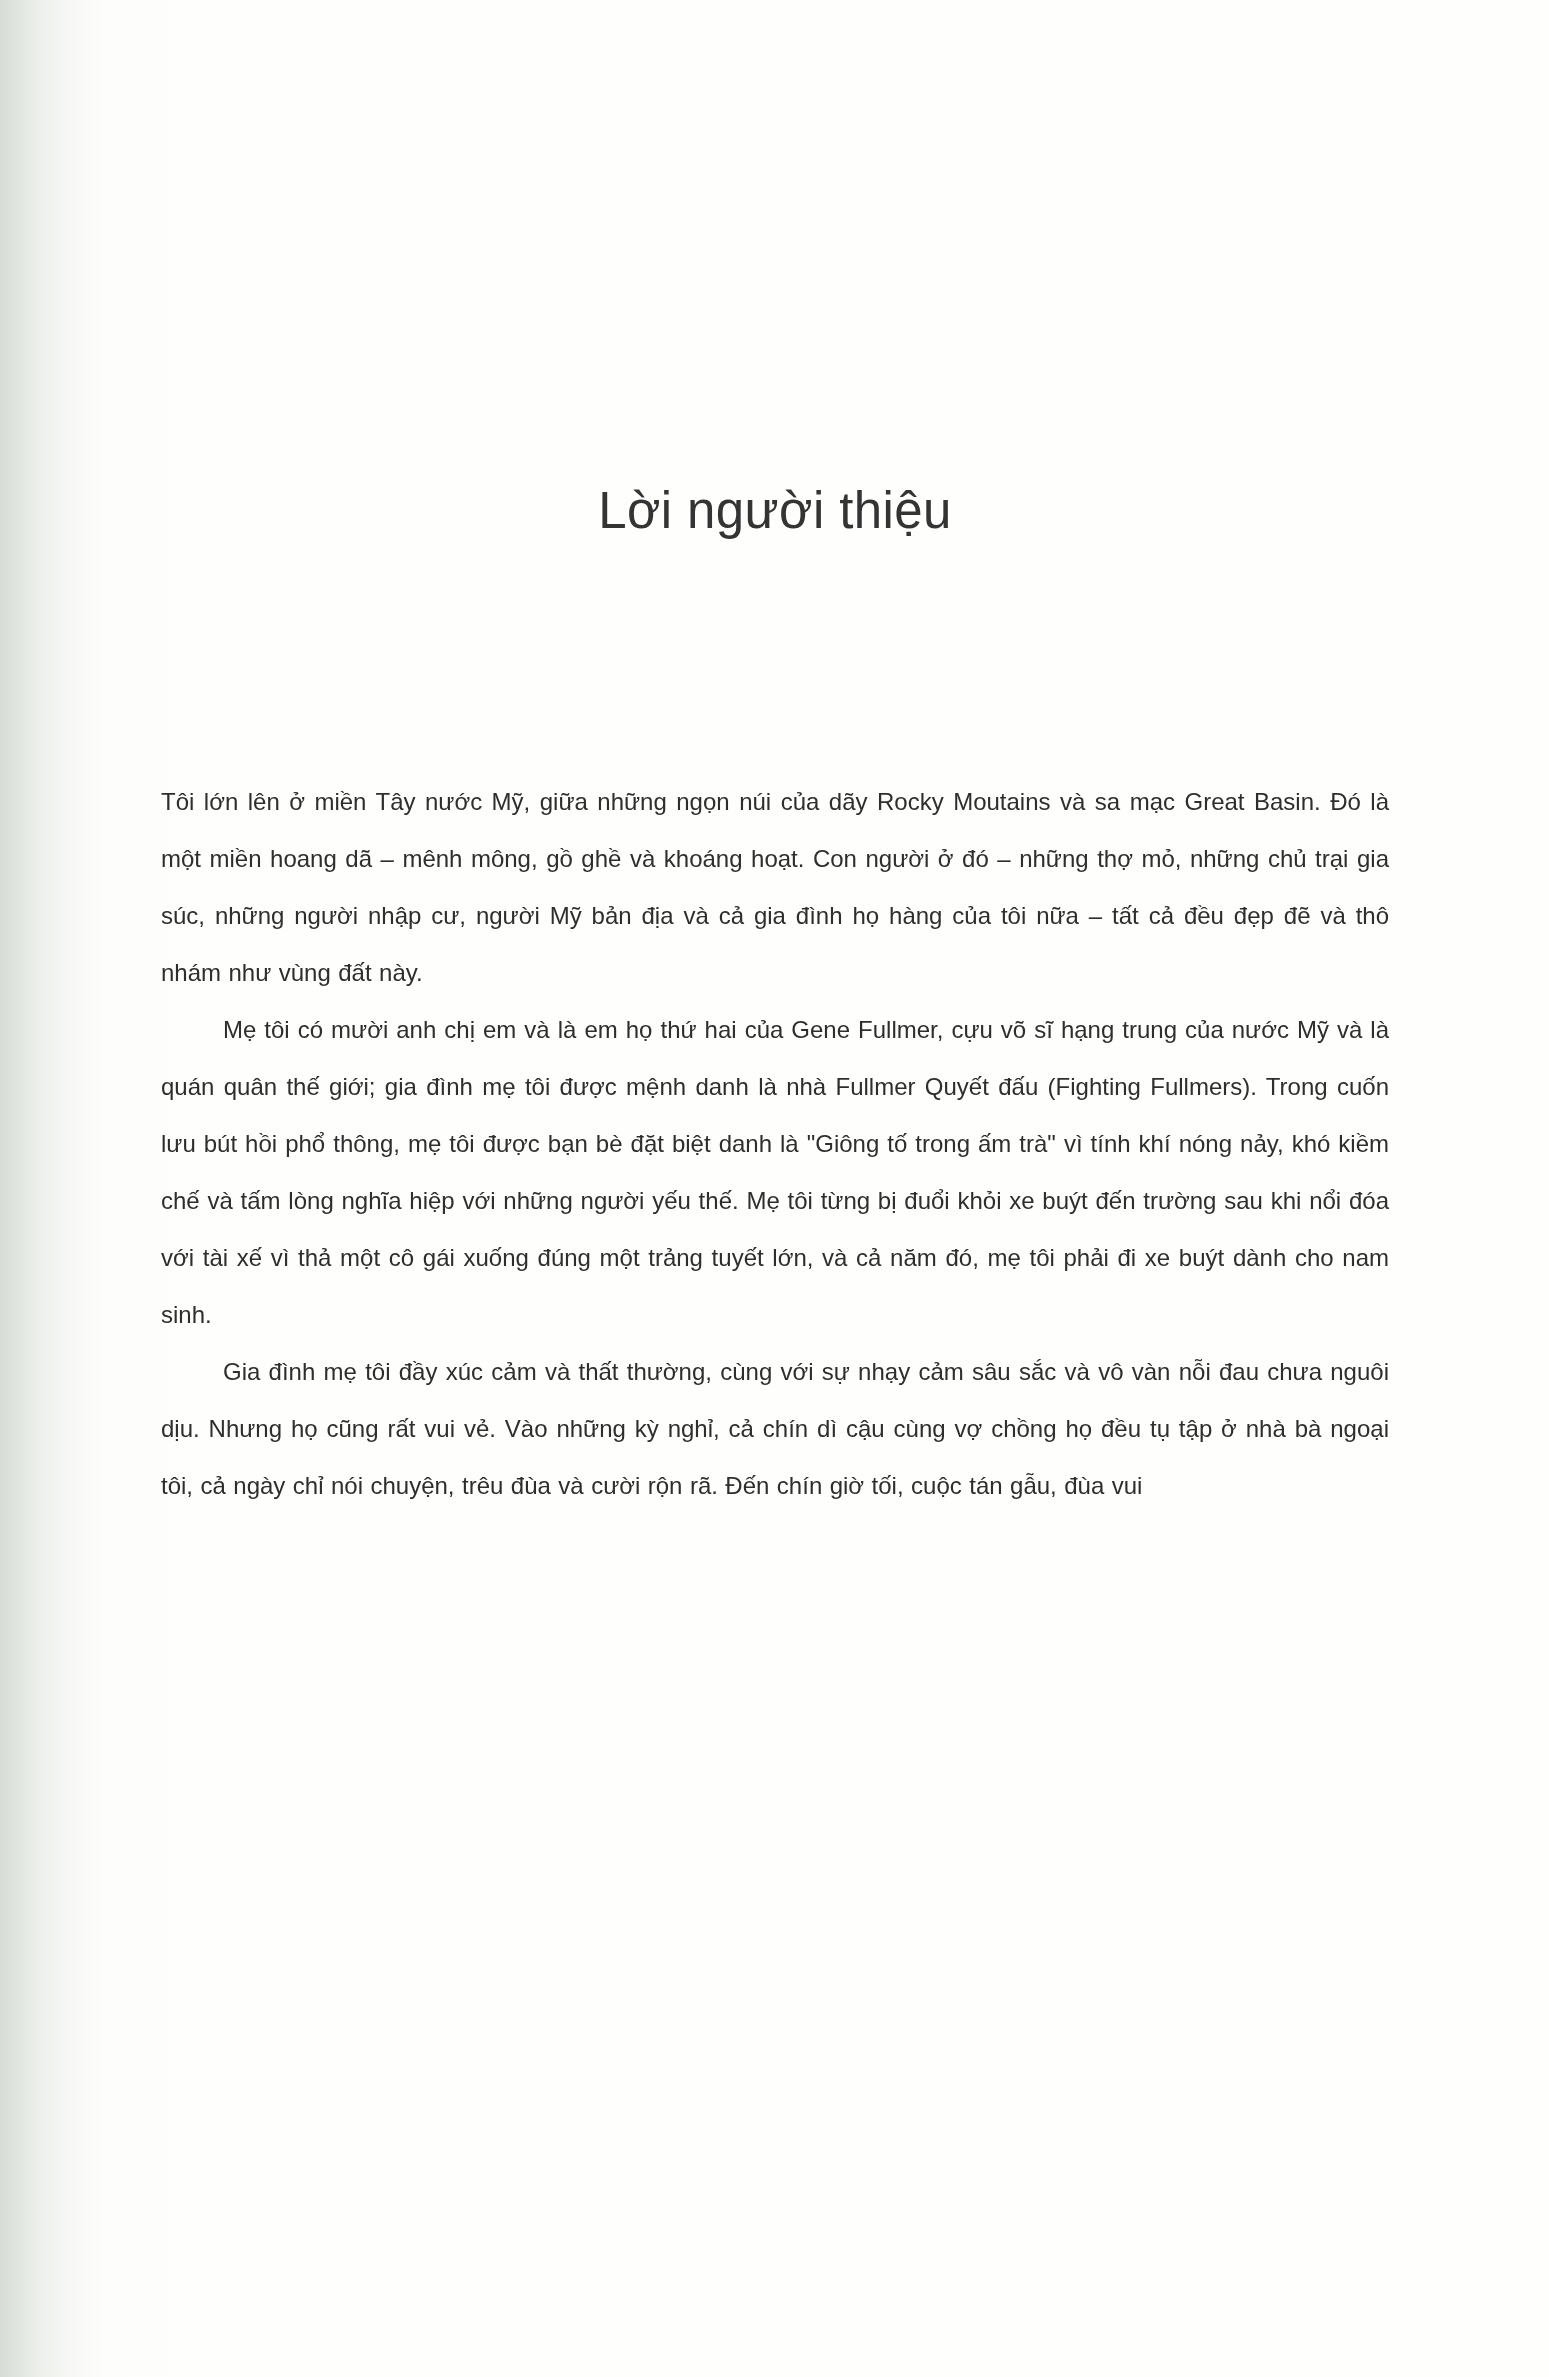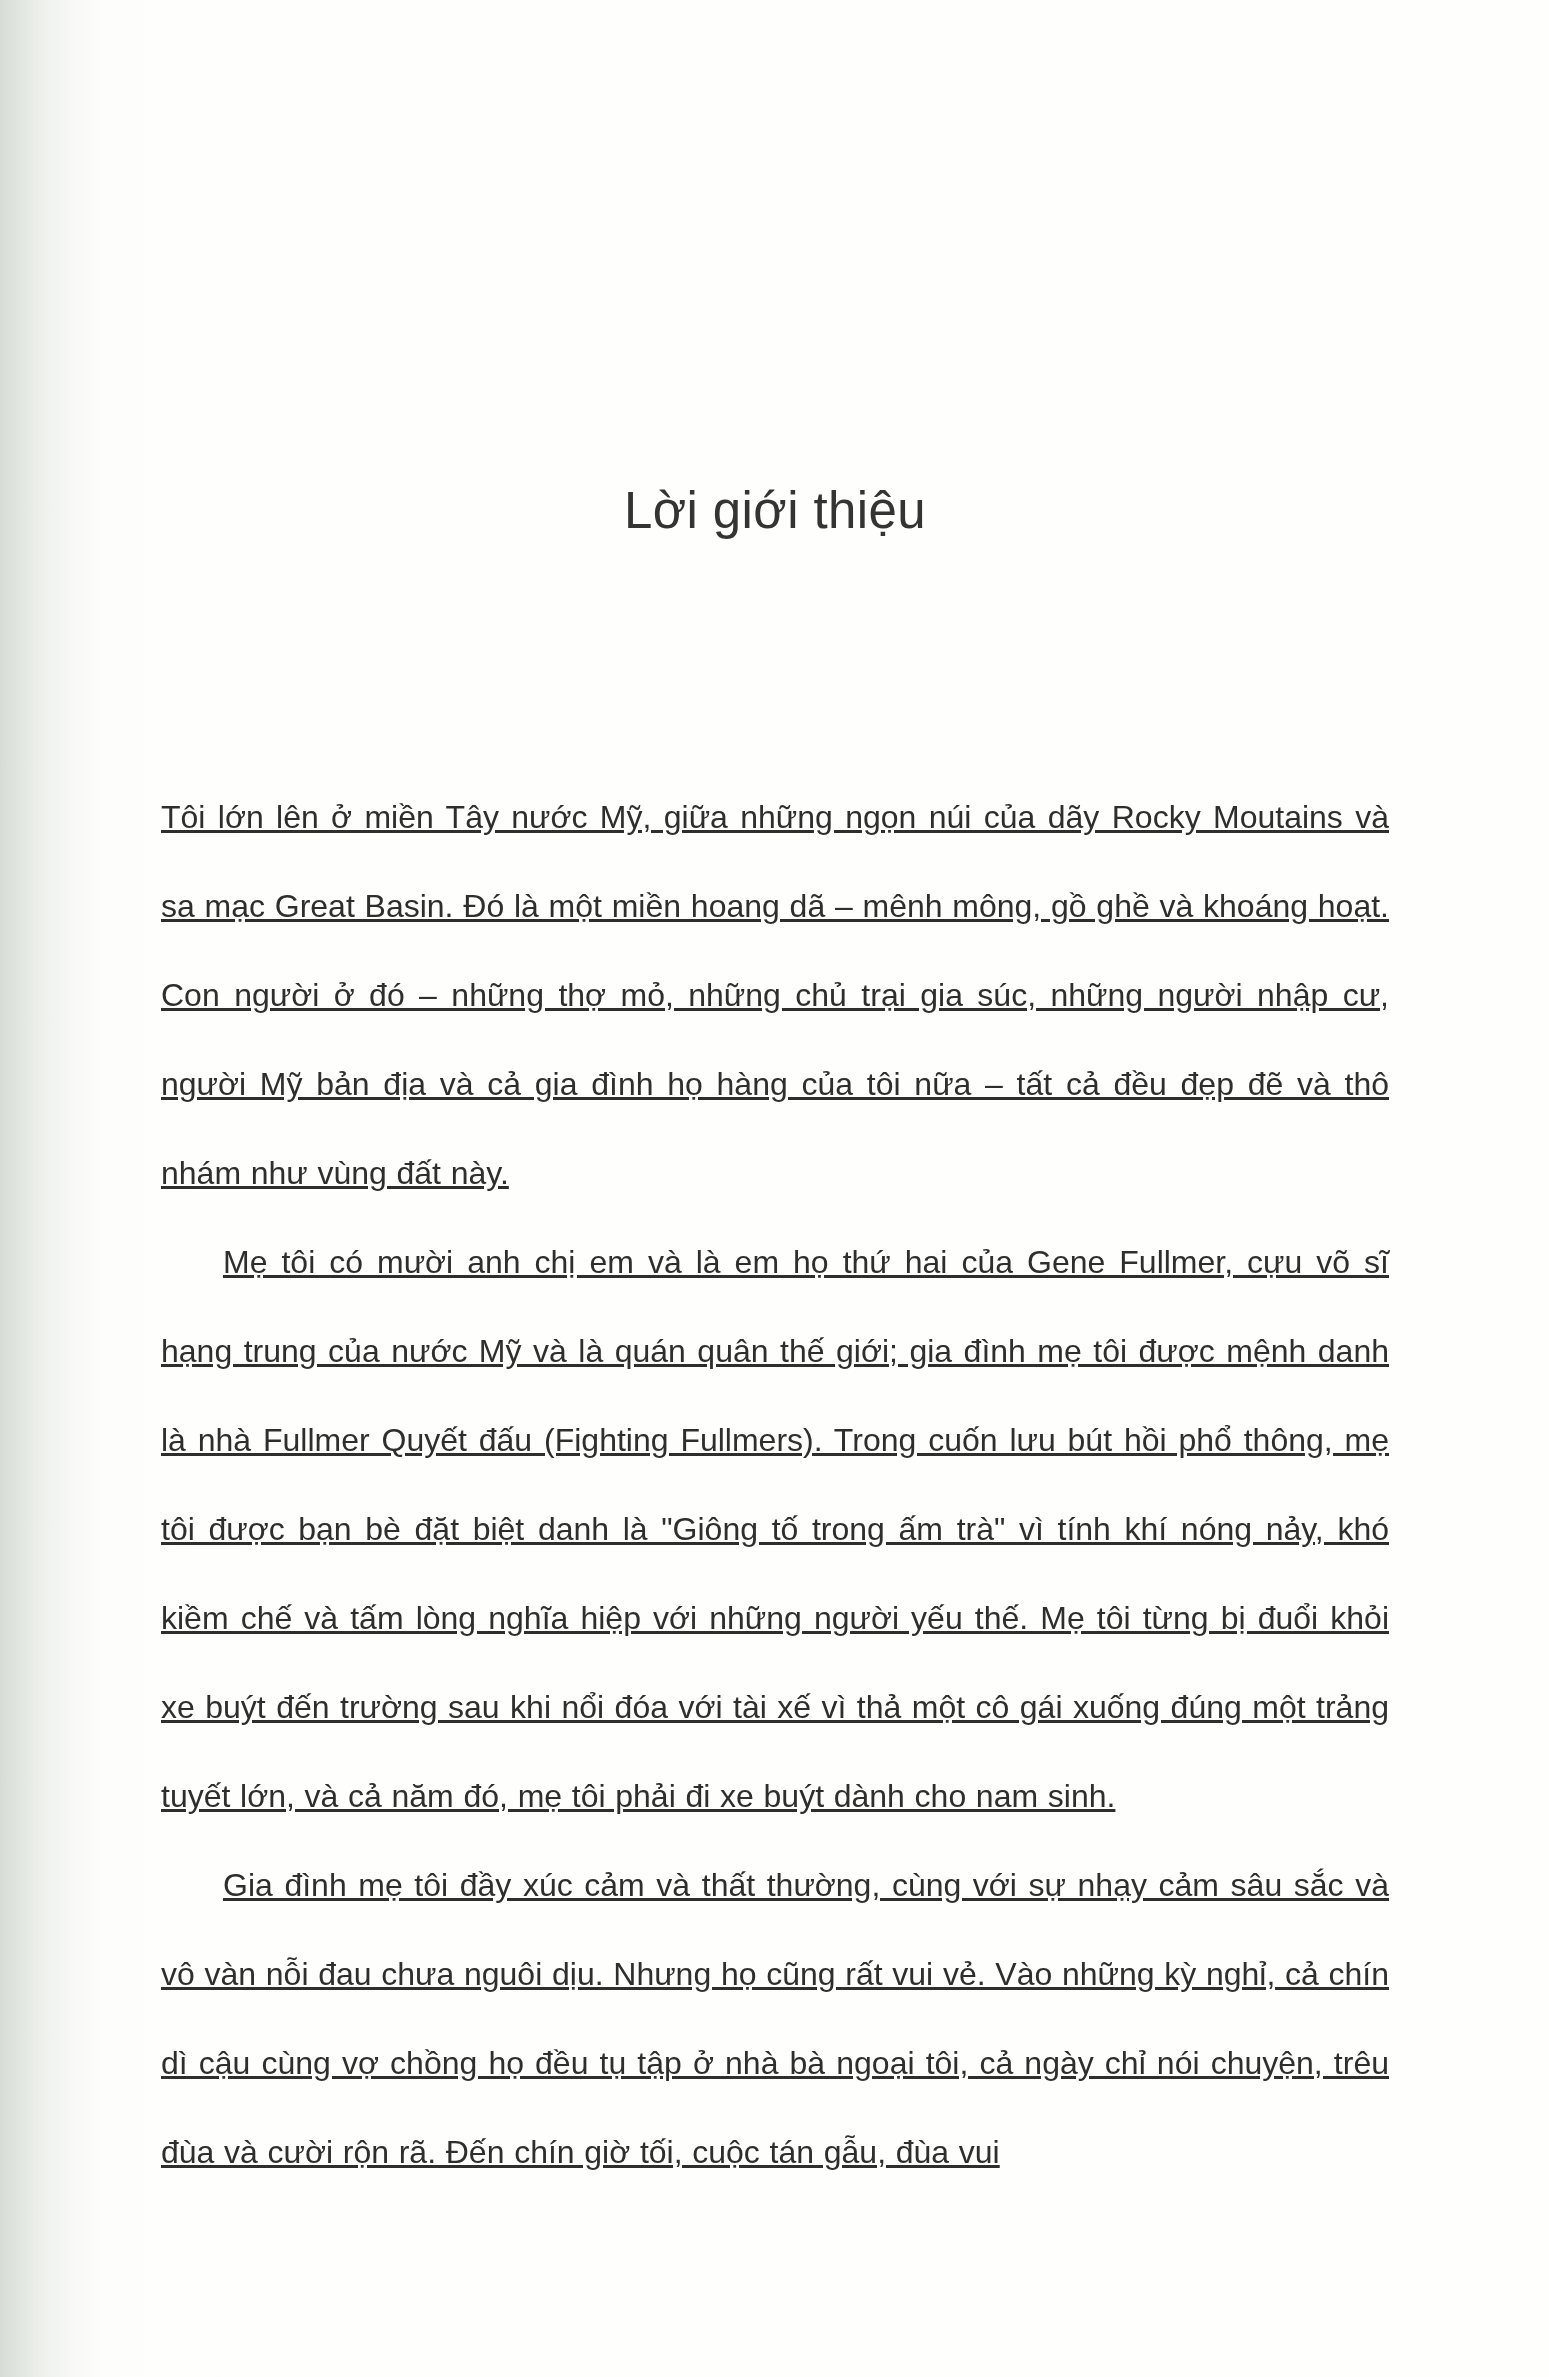--- a/index.html
+++ b/index.html
@@ -35,42 +35,41 @@
     text-align: center;
     font-size: 51px;
     font-weight: 400;
     letter-spacing: 0.4px;
     color: #343434;
   }
   .page-body {
     box-sizing: border-box;
     margin: 233px auto 0 auto;
     width: 1228px;
-    font-size: 32px;
-    line-height: 89px;
+    font-size: 24px;
+    line-height: 57px;
     text-align: justify;
     color: #2e2e2e;
-    text-decoration: underline;
   }
   .page-body p {
     margin: 0;
     text-indent: 62px;
     word-spacing: 0.8px;
   }
   .page-body p.first {
     text-indent: 0;
   }
 </style>
 </head>
 <body>
 
 <div class="page">
   <div class="edge-shadow"></div>
 
-  <h1 class="chapter-title">Lời giới thiệu</h1>
+  <h1 class="chapter-title">Lời người thiệu</h1>
 
   <div class="page-body">
     <p class="first">Tôi lớn lên ở miền Tây nước Mỹ, giữa những ngọn núi của dãy Rocky Moutains và sa mạc Great Basin. Đó là một miền hoang dã – mênh mông, gồ ghề và khoáng hoạt. Con người ở đó – những thợ mỏ, những chủ trại gia súc, những người nhập cư, người Mỹ bản địa và cả gia đình họ hàng của tôi nữa – tất cả đều đẹp đẽ và thô nhám như vùng đất này.</p>
     <p>Mẹ tôi có mười anh chị em và là em họ thứ hai của Gene Fullmer, cựu võ sĩ hạng trung của nước Mỹ và là quán quân thế giới; gia đình mẹ tôi được mệnh danh là nhà Fullmer Quyết đấu (Fighting Fullmers). Trong cuốn lưu bút hồi phổ thông, mẹ tôi được bạn bè đặt biệt danh là "Giông tố trong ấm trà" vì tính khí nóng nảy, khó kiềm chế và tấm lòng nghĩa hiệp với những người yếu thế. Mẹ tôi từng bị đuổi khỏi xe buýt đến trường sau khi nổi đóa với tài xế vì thả một cô gái xuống đúng một trảng tuyết lớn, và cả năm đó, mẹ tôi phải đi xe buýt dành cho nam sinh.</p>
     <p>Gia đình mẹ tôi đầy xúc cảm và thất thường, cùng với sự nhạy cảm sâu sắc và vô vàn nỗi đau chưa nguôi dịu. Nhưng họ cũng rất vui vẻ. Vào những kỳ nghỉ, cả chín dì cậu cùng vợ chồng họ đều tụ tập ở nhà bà ngoại tôi, cả ngày chỉ nói chuyện, trêu đùa và cười rộn rã. Đến chín giờ tối, cuộc tán gẫu, đùa vui</p>
   </div>
 </div>
 
 
 </body></html>

